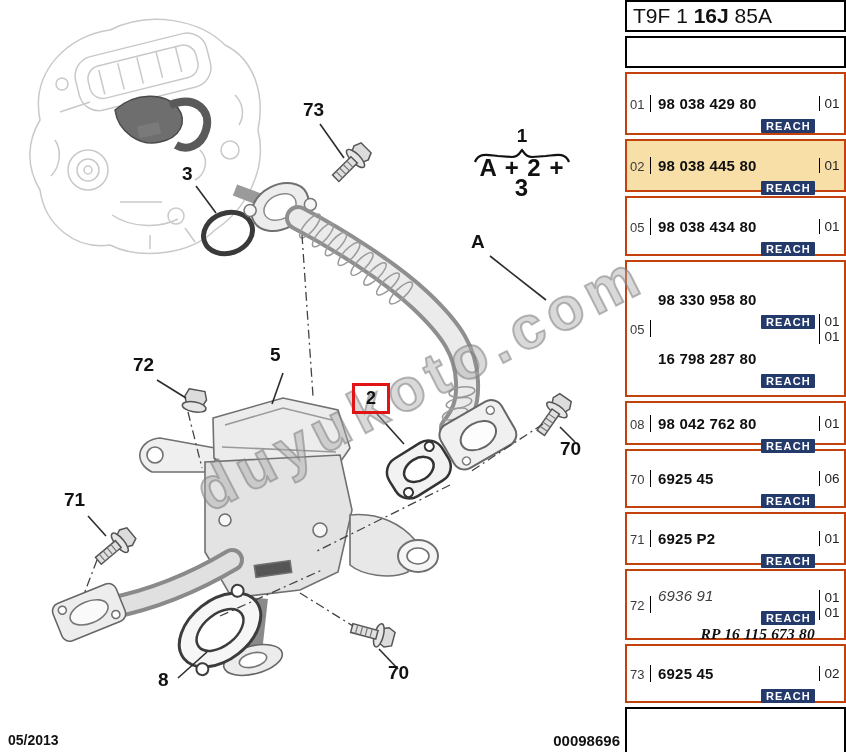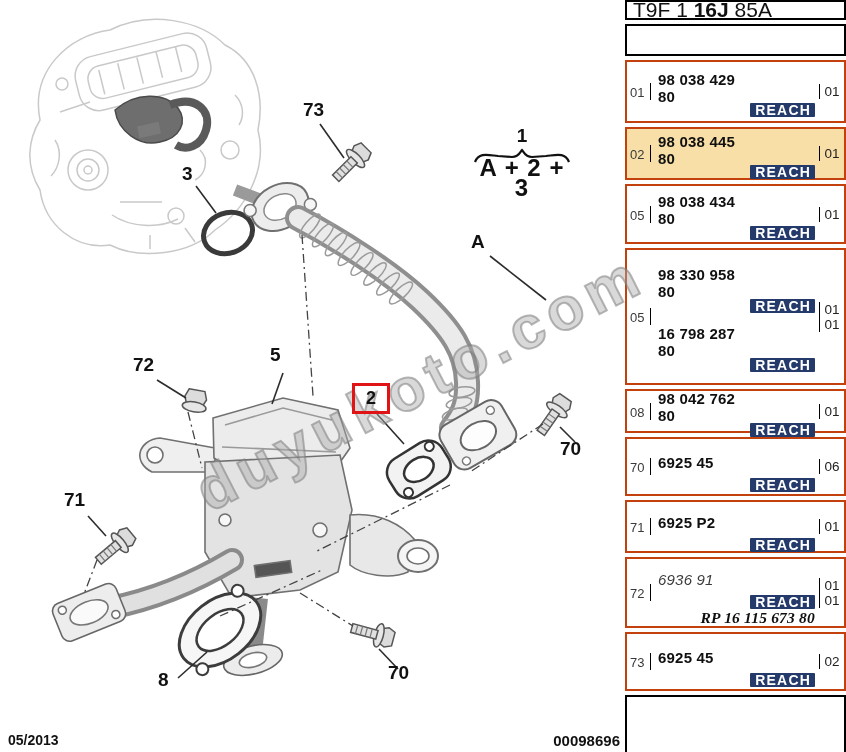--- a/index.html
+++ b/index.html
@@ -22,39 +22,39 @@
       color:rgba(255,255,255,0.15);-webkit-text-stroke:2px rgba(125,125,125,0.55);
       text-shadow:0 0 1px rgba(130,130,130,0.35);}
   
   #footer-date{position:absolute;left:8px;top:732px;font-weight:bold;font-size:14px;color:#111;}
   #footer-doc{position:absolute;left:0;top:732px;width:620px;text-align:right;
               font-weight:bold;font-size:15px;color:#111;}
   
   #ptable{position:absolute;left:625px;top:0;width:221px;height:752px;
           display:flex;flex-direction:column;}
   .tbox{border:2px solid #000;background:#fff;box-sizing:border-box;margin-bottom:4px;}
-  #thead{height:20px;display:flex;align-items:center;padding-left:6px;
+  #thead{height:32px;display:flex;align-items:center;padding-left:6px;
          font-size:21px;color:#111;white-space:pre;}
   #thead .bld{font-weight:bold;}
   #tempty{height:32px;}
   .prow{display:flex;box-sizing:border-box;border:2px solid #c2410c;margin-bottom:4px;background:#fff;align-items:center;}
   .prow.hl{background:#F8DFA8;}
   .col-item{width:24px;border-right:1px solid #000;font-size:13px;color:#3a3a3a;
             padding:2px 0 0 3px;box-sizing:border-box;}
   .col-main{flex:1;display:flex;flex-direction:column;justify-content:space-around;
-            padding:2px 4px 10px 7px;box-sizing:border-box;}
+            padding:2px 4px 2px 7px;box-sizing:border-box;}
   .col-qty{width:25px;border-left:1px solid #000;display:flex;flex-direction:column;
            justify-content:space-around;align-items:center;font-size:13.5px;color:#222;
            box-sizing:border-box;}
   .pline{display:flex;align-items:center;}
   .pnum{font-weight:bold;font-size:15px;color:#101010;letter-spacing:0.2px;}
   .pline.v-italic .pnum{font-weight:normal;font-style:italic;color:#3c3c3c;}
   .pline.v-rp{justify-content:flex-end;}
   .pline.v-rp .pnum{font-style:italic;font-size:15.5px;font-family:Liberation Serif, serif;}
-  .reach{margin-left:auto;background:#243A6B;color:#fff;font-weight:bold;font-size:14px;
+  .reach{margin-left:auto;background:#243A6B;color:#fff;font-weight:bold;font-size:11px;
          letter-spacing:1.2px;padding:2px 4px 2px 5px;line-height:10px;border-radius:1px;margin-top:45px;}
   .r01{height:63px}.r02{height:53px}.r03{height:60px}.r05{height:137px}
   .r08{height:44px}.r70{height:59px}.r71{height:53px}.r72{height:71px}.r73{height:59px}
   #tfoot{flex:1;border:2px solid #000;border-bottom:none;margin-bottom:0;}
 </style>
 </head>
 <body>
 
 <div id="diagram">
   <svg width="625" height="710" viewBox="0 0 625 710">

